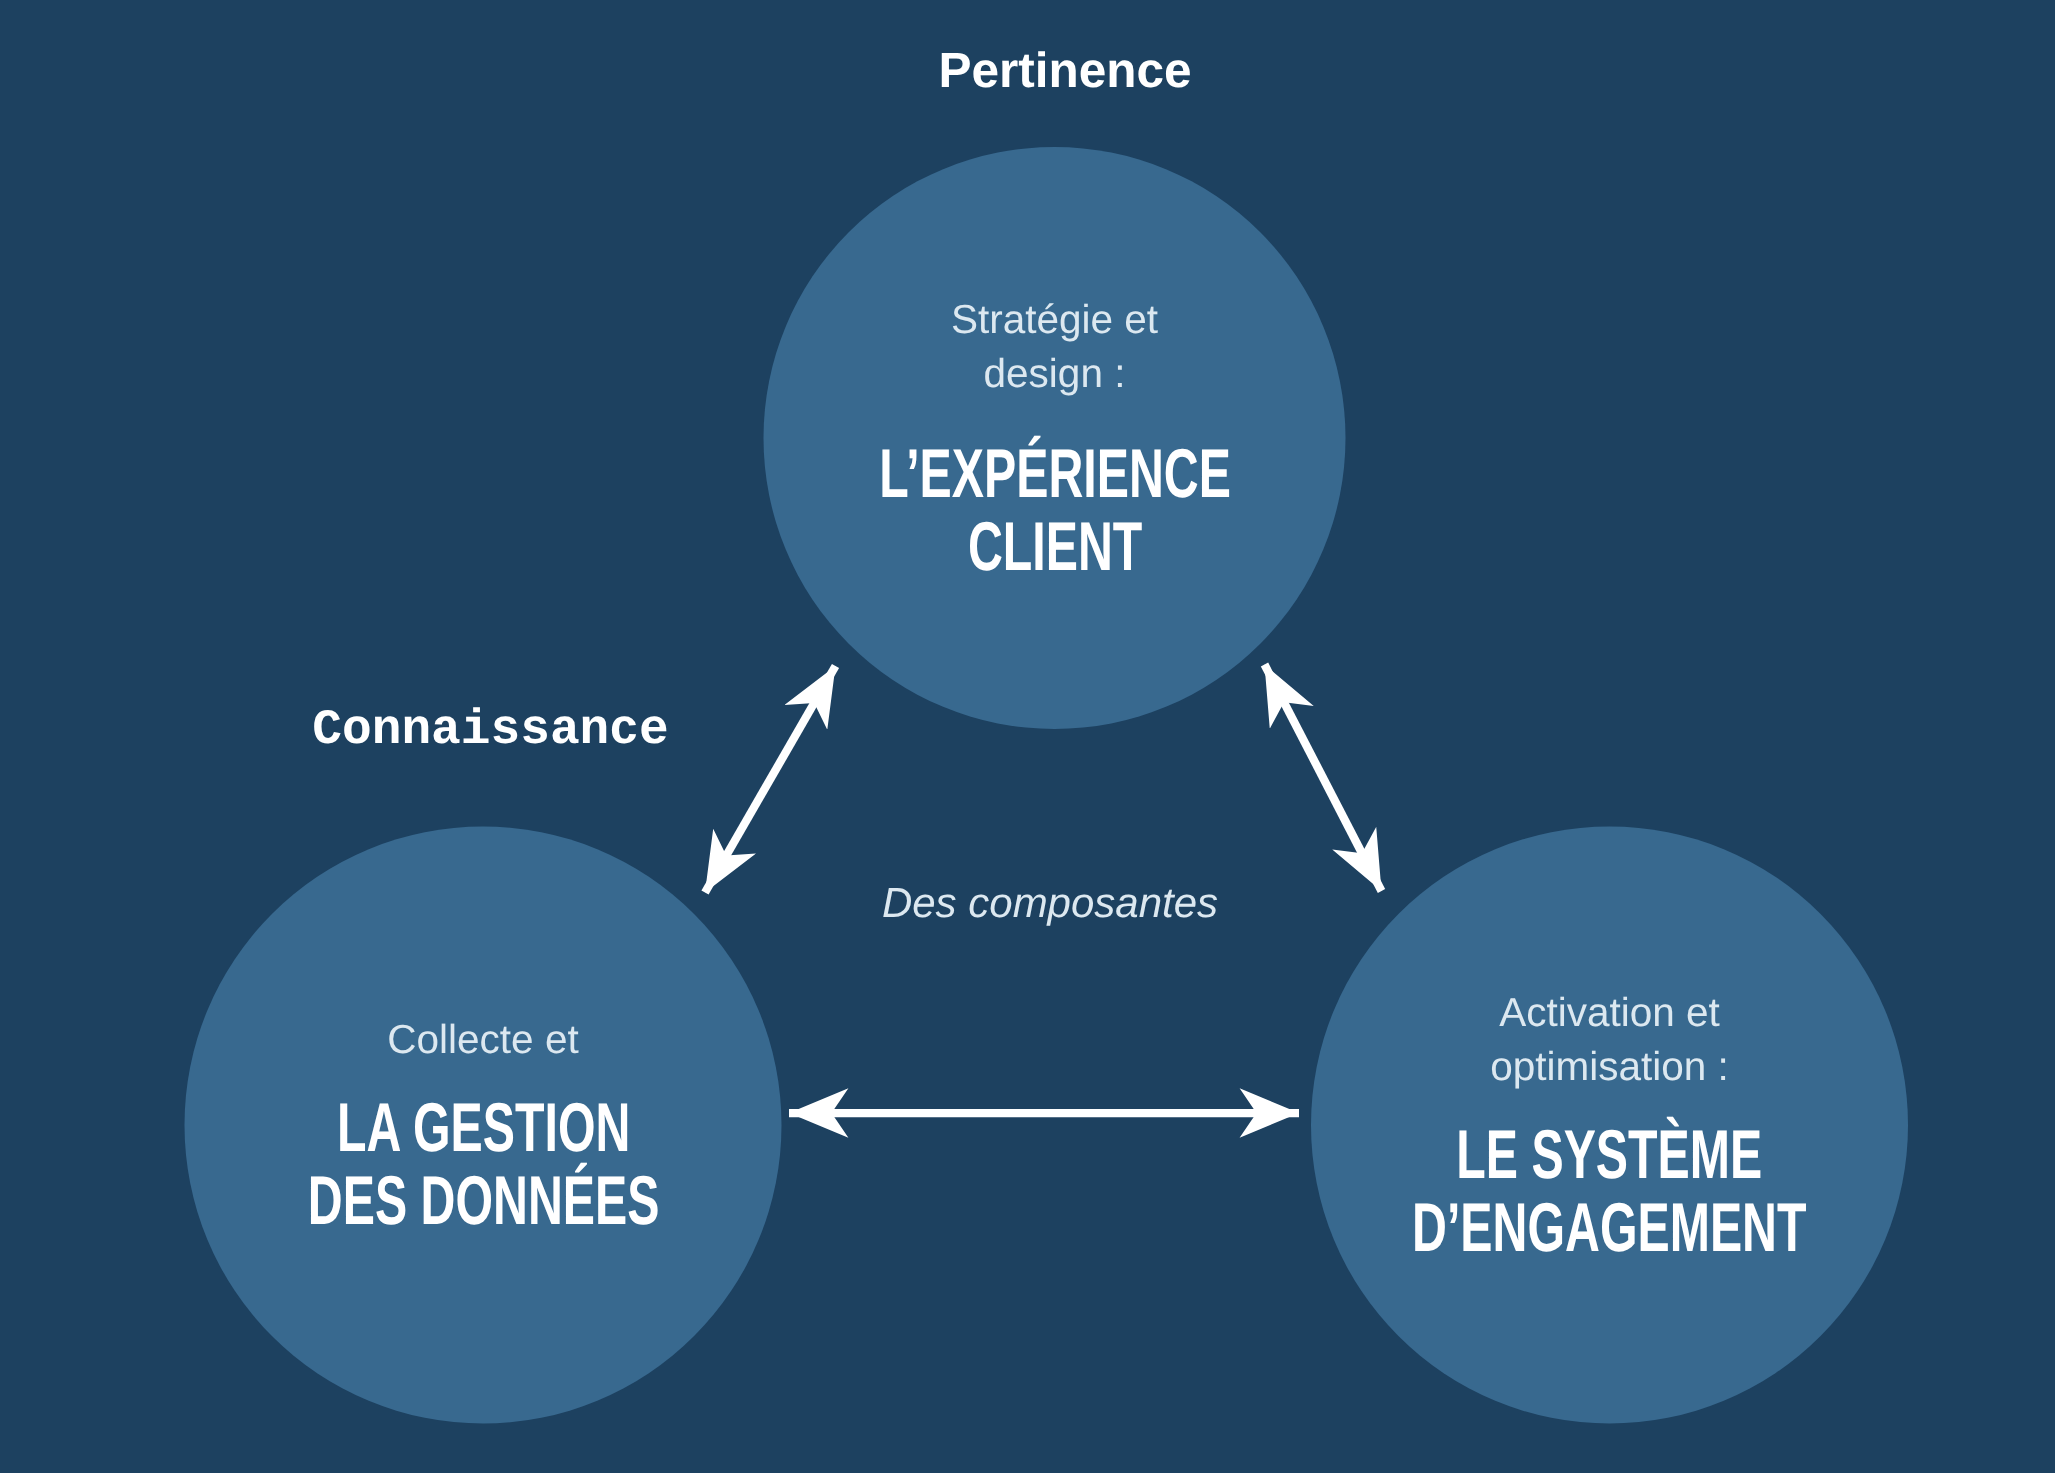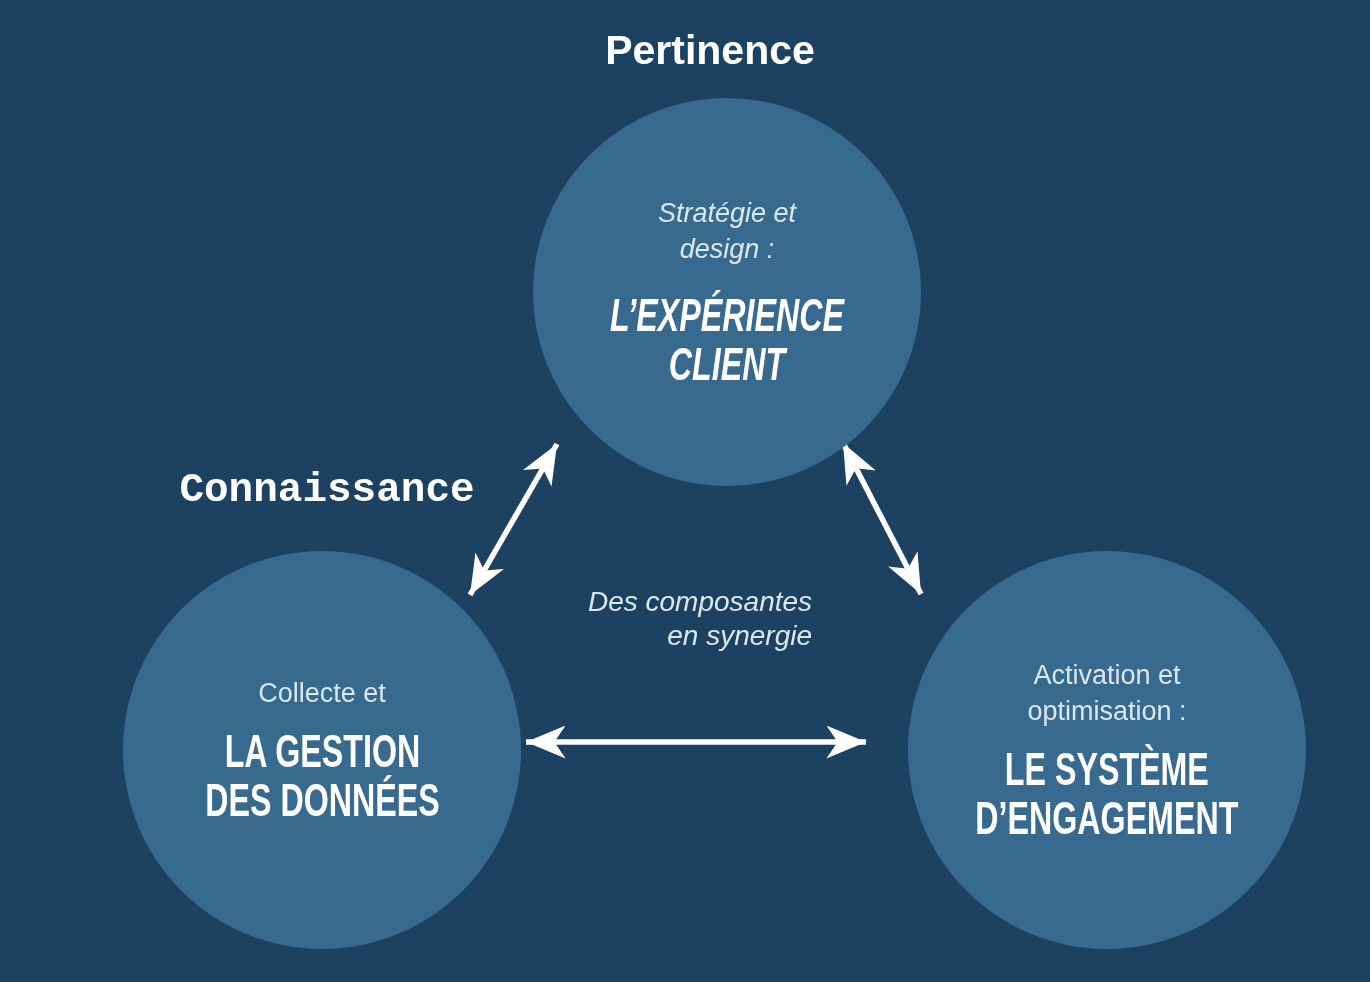--- a/index.html
+++ b/index.html
@@ -10,40 +10,40 @@
     overflow: hidden;
     background: var(--background, #1d4160);
     font-family: "Liberation Sans", sans-serif;
   }
   .arrows { position: absolute; inset: 0; width: 1370px; height: 982px; }
   .outer-label {
     position: absolute;
     transform: translateX(-50%);
     color: var(--text, #ffffff);
     font-weight: bold;
-    font-size: 41px;
+    font-size: 33px;
     line-height: 1;
     white-space: nowrap;
   }
   .label-top   { left: 710px;  top: 30px;  }
   .label-left  { left: 327px;  top: 470px; font-family: Liberation Mono, monospace; }
   .label-right { left: 1080px; top: 470px; }
   .circle {
     position: absolute;
     border-radius: 50%;
     background: var(--circle, #38698f);
     display: flex;
     flex-direction: column;
     align-items: center;
     justify-content: center;
     text-align: center;
   }
-  .circle-top   { left: 533px; top: 98px;  width: 388px; height: 388px; font-style: italic; }
+  .circle-top   { left: 509px; top: 98px;  width: 388px; height: 388px; }
   .circle-left  { left: 123px; top: 551px; width: 398px; height: 398px; }
-  .circle-right { left: 908px; top: 551px; width: 398px; height: 398px; }
+  .circle-right { left: 874px; top: 551px; width: 398px; height: 398px; }
   .subtitle {
     font-size: 27px;
     line-height: 36px;
     color: var(--muted-text, #dce8f0);
   }
   .circle-top .subtitle { margin-bottom: 24px; }
   .circle-left .subtitle, .circle-right .subtitle { margin-bottom: 16px; }
   .title {
     font-size: 46px;
     line-height: 49px;
@@ -112,16 +112,15 @@
       <div>optimisation :</div>
     </div>
     <div class="title">
       <div>LE SYSTÈME</div>
       <div>D’ENGAGEMENT</div>
     </div>
   </div>
 
   <div class="caption">
     <div>Des composantes</div>
-    <div>en synergie</div>
   </div>
 
 </div>
 
 </body></html>

